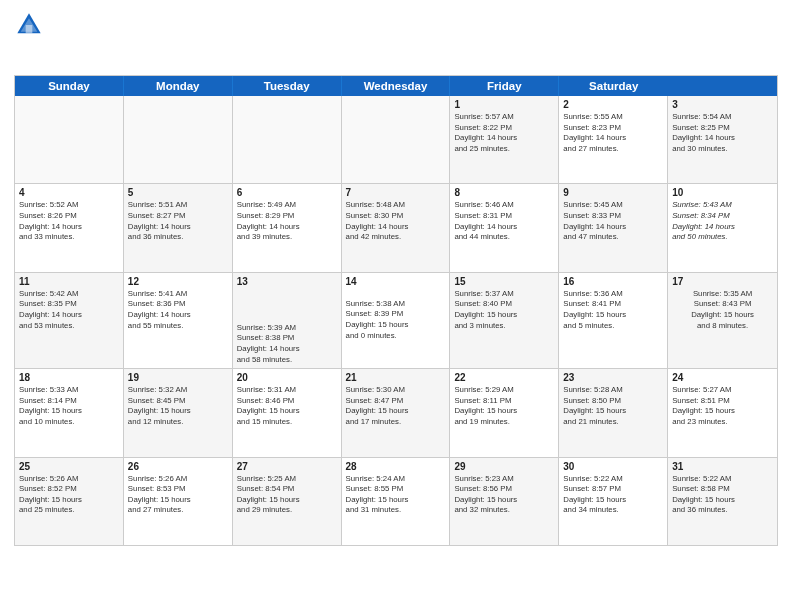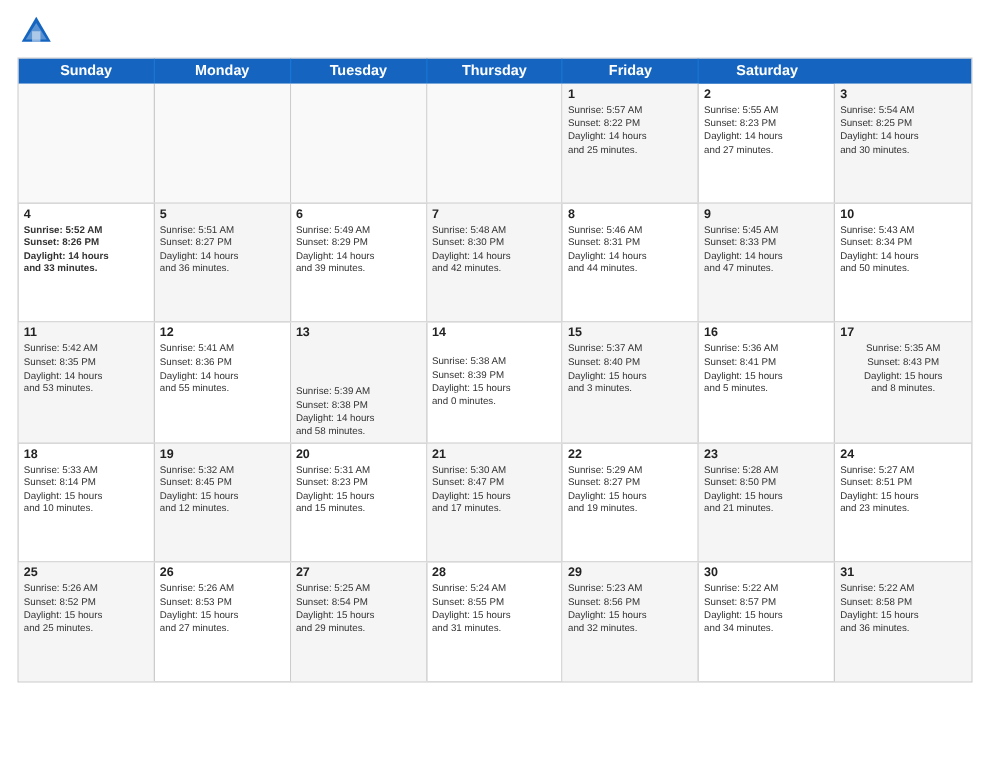--- a/index.html
+++ b/index.html
@@ -9,20 +9,21 @@
       width: 792px;
       height: 612px;
       overflow: hidden;
     }
     .page {
       width: 792px;
       height: 556px;
       padding: 10px 14px 10px 14px;
       display: flex;
       flex-direction: column;
+      gap: 29px;
     }
     .header {
       display: flex;
       justify-content: space-between;
       align-items: flex-start;
       margin-bottom: 6px;
     }
     .logo {
       display: flex;
       align-items: center;
@@ -129,21 +130,21 @@
       <div class="month-title"></div>
       <div class="subtitle"></div>
     </div>
   </div>
 
   <div class="calendar">
     <div class="cal-header-row">
     <div class="cal-header-cell">Sunday</div>
         <div class="cal-header-cell">Monday</div>
         <div class="cal-header-cell">Tuesday</div>
-        <div class="cal-header-cell">Thursday</div>
+        <div class="cal-header-cell">Wednesday</div>
         <div class="cal-header-cell">Friday</div>
         <div class="cal-header-cell">Saturday</div>
       </div>
     <div class="cal-body">
     <div class="cal-week">
           <div class="cal-cell empty"></div>
           <div class="cal-cell empty"></div>
           <div class="cal-cell empty"></div>
           <div class="cal-cell empty"></div>
           <div class="cal-cell alt-bg">
@@ -164,21 +165,21 @@
             <div class="day-number">3</div>
             <div class="day-info" style="white-space: pre-line;">Sunrise: 5:54 AM
 Sunset: 8:25 PM
 Daylight: 14 hours
 and 30 minutes.</div>
           </div>
         </div>
         <div class="cal-week">
           <div class="cal-cell">
             <div class="day-number">4</div>
-            <div class="day-info" style="white-space: pre-line; font-weight: bold;">Sunrise: 5:52 AM
+            <div class="day-info" style="white-space: pre-line;">Sunrise: 5:52 AM
 Sunset: 8:26 PM
 Daylight: 14 hours
 and 33 minutes.</div>
           </div>
           <div class="cal-cell alt-bg">
             <div class="day-number">5</div>
             <div class="day-info" style="white-space: pre-line;">Sunrise: 5:51 AM
 Sunset: 8:27 PM
 Daylight: 14 hours
 and 36 minutes.</div>
@@ -206,21 +207,21 @@
           </div>
           <div class="cal-cell alt-bg">
             <div class="day-number">9</div>
             <div class="day-info" style="white-space: pre-line;">Sunrise: 5:45 AM
 Sunset: 8:33 PM
 Daylight: 14 hours
 and 47 minutes.</div>
           </div>
           <div class="cal-cell">
             <div class="day-number">10</div>
-            <div class="day-info" style="white-space: pre-line;">Sunrise: 5:43 AM
+            <div class="day-info" style="white-space: pre-line; font-style: italic;">Sunrise: 5:43 AM
 Sunset: 8:34 PM
 Daylight: 14 hours
 and 50 minutes.</div>
           </div>
         </div>
         <div class="cal-week">
           <div class="cal-cell alt-bg">
             <div class="day-number">11</div>
             <div class="day-info" style="white-space: pre-line;">Sunrise: 5:42 AM
 Sunset: 8:35 PM
@@ -281,35 +282,35 @@
           <div class="cal-cell alt-bg">
             <div class="day-number">19</div>
             <div class="day-info" style="white-space: pre-line;">Sunrise: 5:32 AM
 Sunset: 8:45 PM
 Daylight: 15 hours
 and 12 minutes.</div>
           </div>
           <div class="cal-cell">
             <div class="day-number">20</div>
             <div class="day-info" style="white-space: pre-line;">Sunrise: 5:31 AM
-Sunset: 8:23 PM
+Sunset: 8:46 PM
 Daylight: 15 hours
 and 15 minutes.</div>
           </div>
           <div class="cal-cell alt-bg">
             <div class="day-number">21</div>
             <div class="day-info" style="white-space: pre-line;">Sunrise: 5:30 AM
 Sunset: 8:47 PM
 Daylight: 15 hours
 and 17 minutes.</div>
           </div>
           <div class="cal-cell">
             <div class="day-number">22</div>
             <div class="day-info" style="white-space: pre-line;">Sunrise: 5:29 AM
-Sunset: 8:27 PM
+Sunset: 8:11 PM
 Daylight: 15 hours
 and 19 minutes.</div>
           </div>
           <div class="cal-cell alt-bg">
             <div class="day-number">23</div>
             <div class="day-info" style="white-space: pre-line;">Sunrise: 5:28 AM
 Sunset: 8:50 PM
 Daylight: 15 hours
 and 21 minutes.</div>
           </div>

